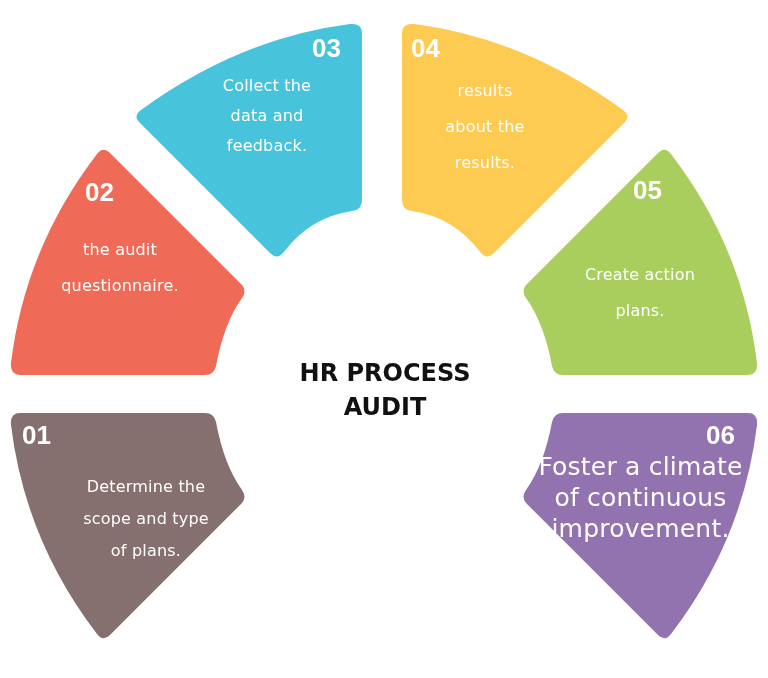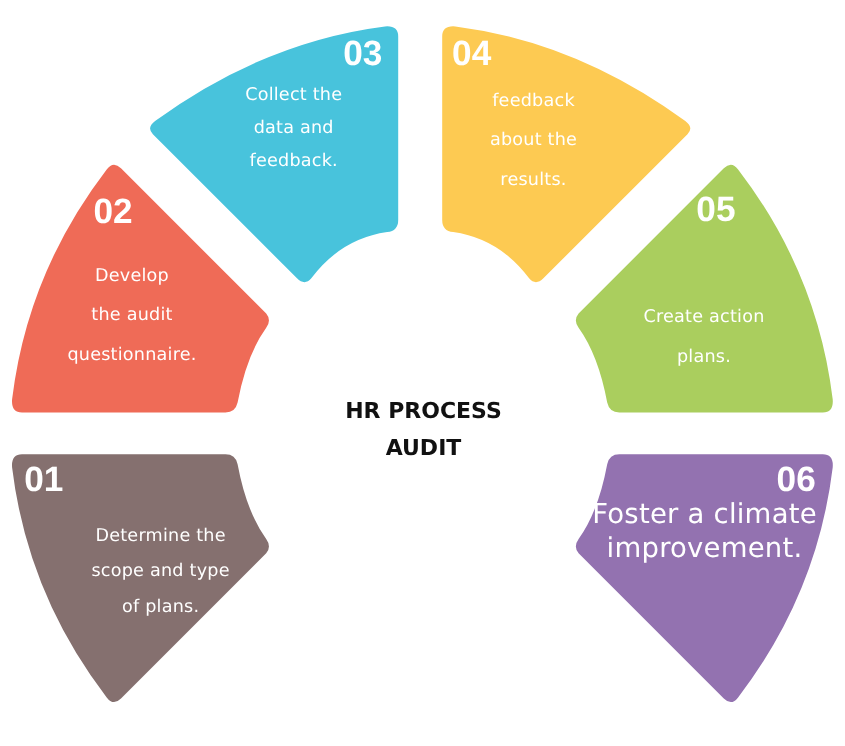--- a/index.html
+++ b/index.html
@@ -1,20 +1,20 @@
 <!DOCTYPE html>
 <html><head>
 <meta charset="utf-8">
 <style>
   html, body { margin: 0; padding: 0; background: #ffffff; }
   body { width: 768px; height: 678px; position: relative; overflow: hidden; font-family: "DejaVu Sans", sans-serif; }
   svg.shapes { position: absolute; left: 0; top: 0; }
   .seg-text { position: absolute; color: #ffffff; text-align: center; font-size: 16px; line-height: 36px; font-weight: 400; letter-spacing: 0.2px; }
-  .seg-num { position: absolute; color: #ffffff; font-family: "Liberation Sans", sans-serif; font-weight: 700; font-size: 32px; line-height: 30px; }
-  .center-title { position: absolute; left: 260px; top: 356px; width: 250px; text-align: center; font-family: "DejaVu Sans", sans-serif; font-weight: 700; font-size: 20px; line-height: 34px; color: #111111; }
+  .seg-num { position: absolute; color: #ffffff; font-family: "Liberation Sans", sans-serif; font-weight: 700; font-size: 26px; line-height: 30px; }
+  .center-title { position: absolute; left: 260px; top: 356px; width: 250px; text-align: center; font-family: "DejaVu Sans", sans-serif; font-weight: 700; font-size: 24px; line-height: 34px; color: #111111; }
 </style>
 </head>
 <body>
 
 <svg class="shapes" width="768" height="678" viewBox="0 0 768 678">
 
   <path fill="#85706F" d="M 20 413 L 205 413 Q 214 413 216 422 Q 224 465 242 490 Q 247 497 242 503 L 110 635 Q 103 642 97 634 Q 25 540 11 425 Q 10 413 20 413 Z"></path>
 
   <path fill="#EF6B57" d="M 20 375 L 205 375 Q 214 375 216 366 Q 224 323 242 298 Q 247 291 242 285 L 110 153 Q 103 146 97 154 Q 25 248 11 363 Q 10 375 20 375 Z"></path>
 
@@ -29,47 +29,47 @@
 
 <div class="seg-num" style="left:22px; top:420px;">01</div>
 <div class="seg-text" style="left:46px; top:469px; width:200px;">
   <div>Determine the</div>
   <div style="margin-top:-4px;">scope and type</div>
   <div style="margin-top:-4px;">of plans.</div>
 </div>
 
 <div class="seg-num" style="left:85px; top:177px;">02</div>
 <div class="seg-text" style="left:20px; top:232px; width:200px;">
-  <div>Develop</div>
   <div>the audit</div>
   <div>questionnaire.</div>
 </div>
 
 <div class="seg-num" style="left:312px; top:33px;">03</div>
 <div class="seg-text" style="left:172px; top:71px; width:190px; line-height:30px;">
   <div>Collect the</div>
   <div>data and</div>
   <div>feedback.</div>
 </div>
 
 <div class="seg-num" style="left:411px; top:33px;">04</div>
 <div class="seg-text" style="left:390px; top:73px; width:190px;">
-  <div>feedback</div>
+  <div>results</div>
   <div>about the</div>
   <div>results.</div>
 </div>
 
 <div class="seg-num" style="left:633px; top:175px;">05</div>
-<div class="seg-text" style="left:540px; top:270px; width:200px;">
+<div class="seg-text" style="left:540px; top:257px; width:200px;">
   <div>Create action</div>
   <div>plans.</div>
 </div>
 
 <div class="seg-num" style="left:706px; top:420px;">06</div>
 <div class="seg-text" style="left:538px; top:451px; width:205px; line-height:31px; font-size:25px;">
   <div>Foster a climate</div>
+  <div>of continuous</div>
   <div>improvement.</div>
 </div>
 
 <div class="center-title">
   <div>HR PROCESS</div>
   <div>AUDIT</div>
 </div>
 
 </body></html>

